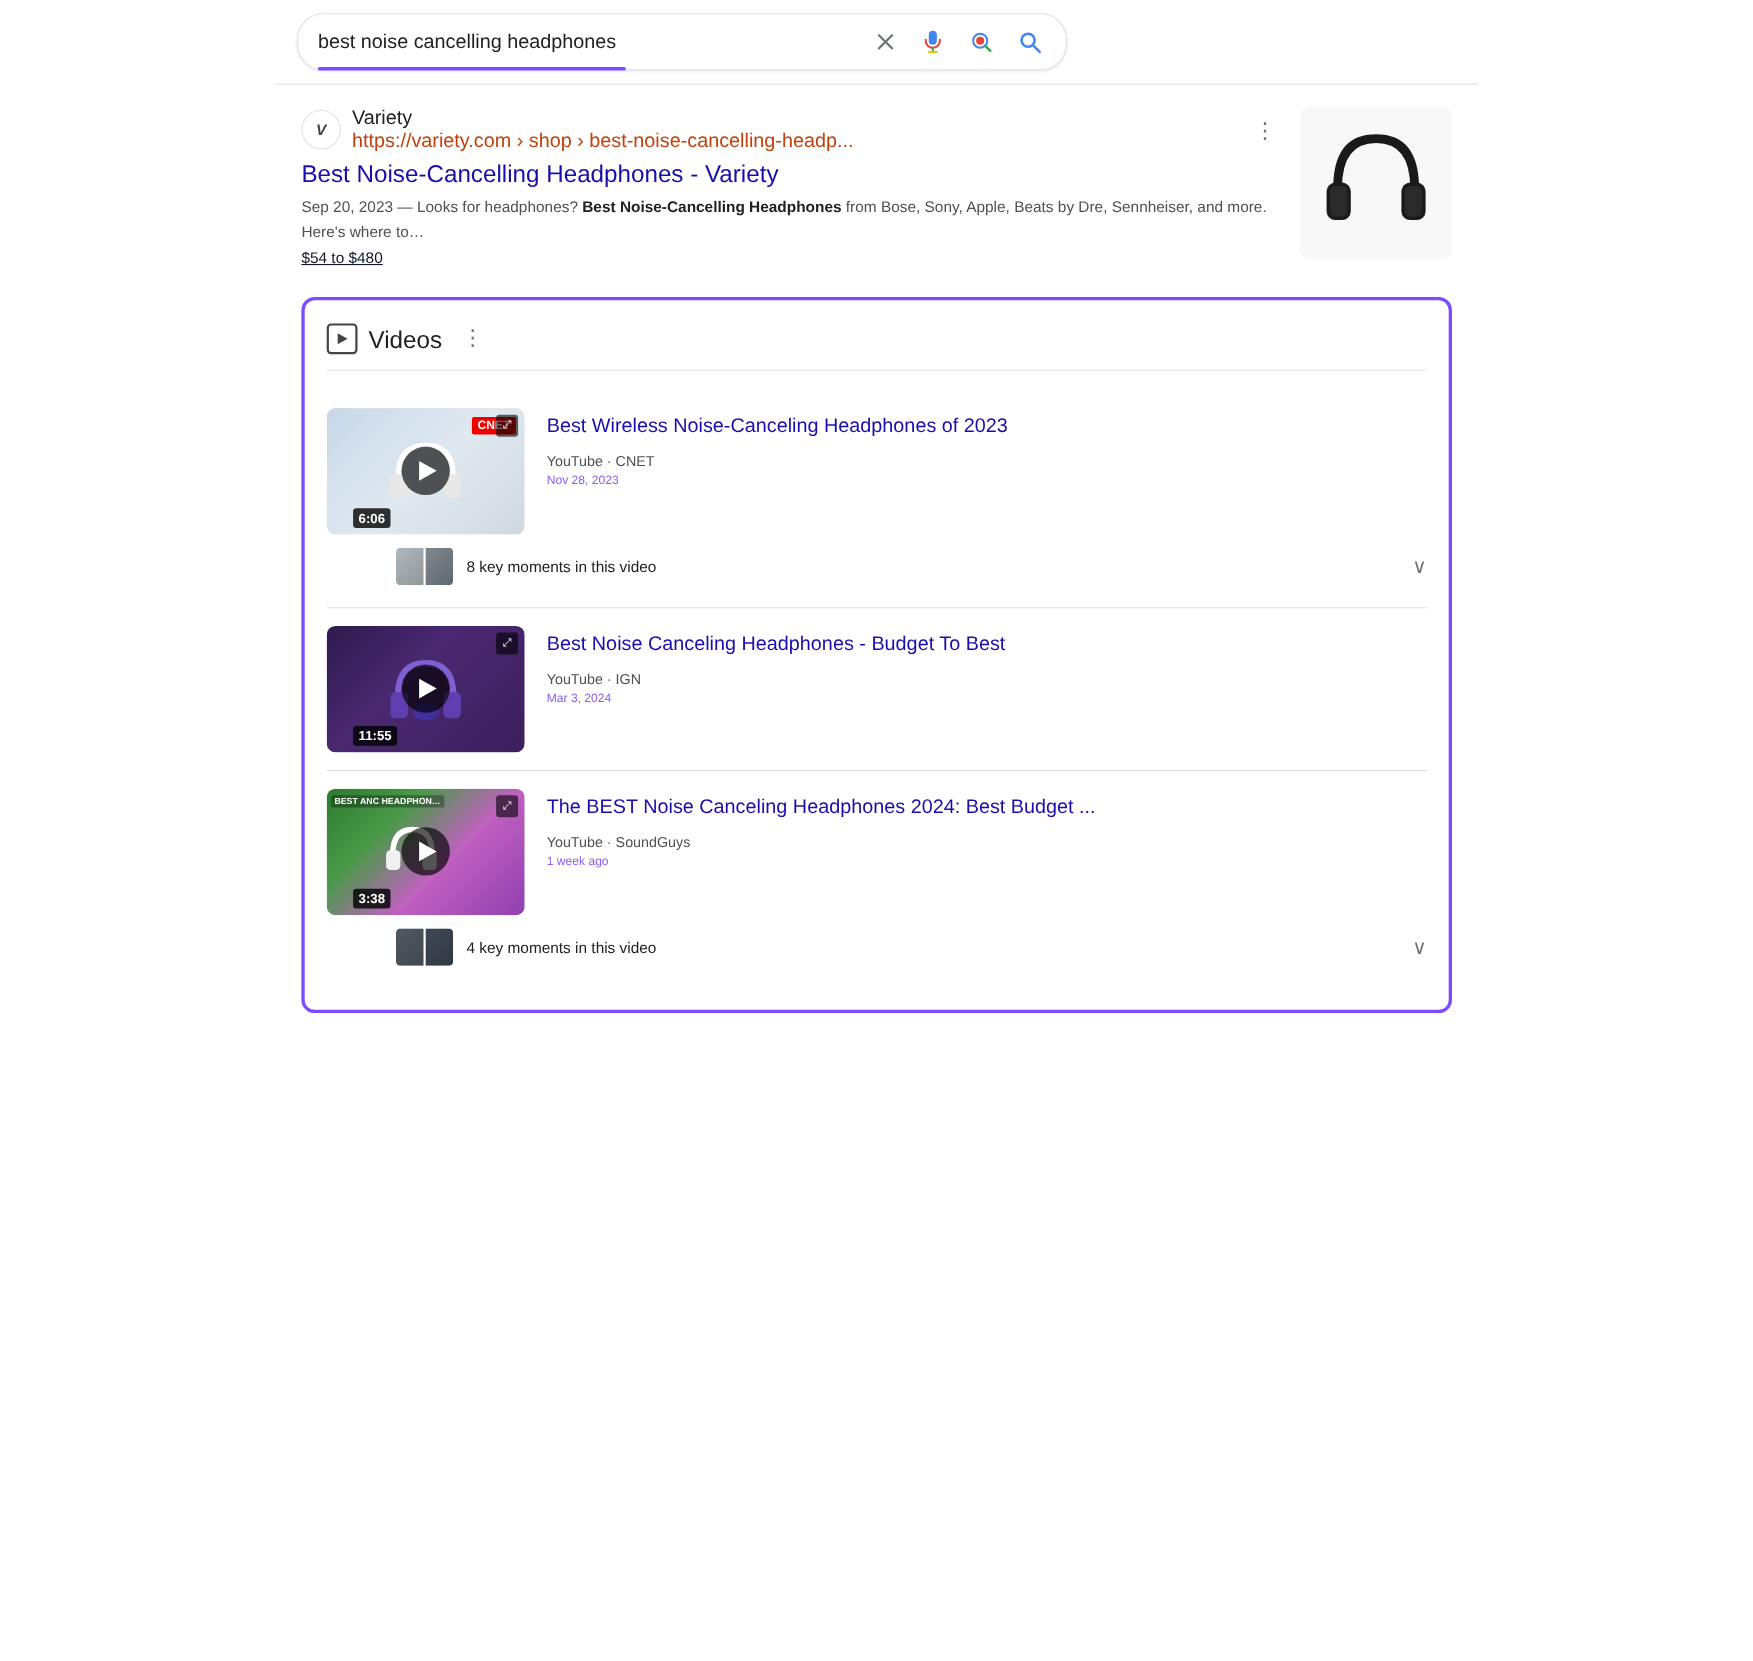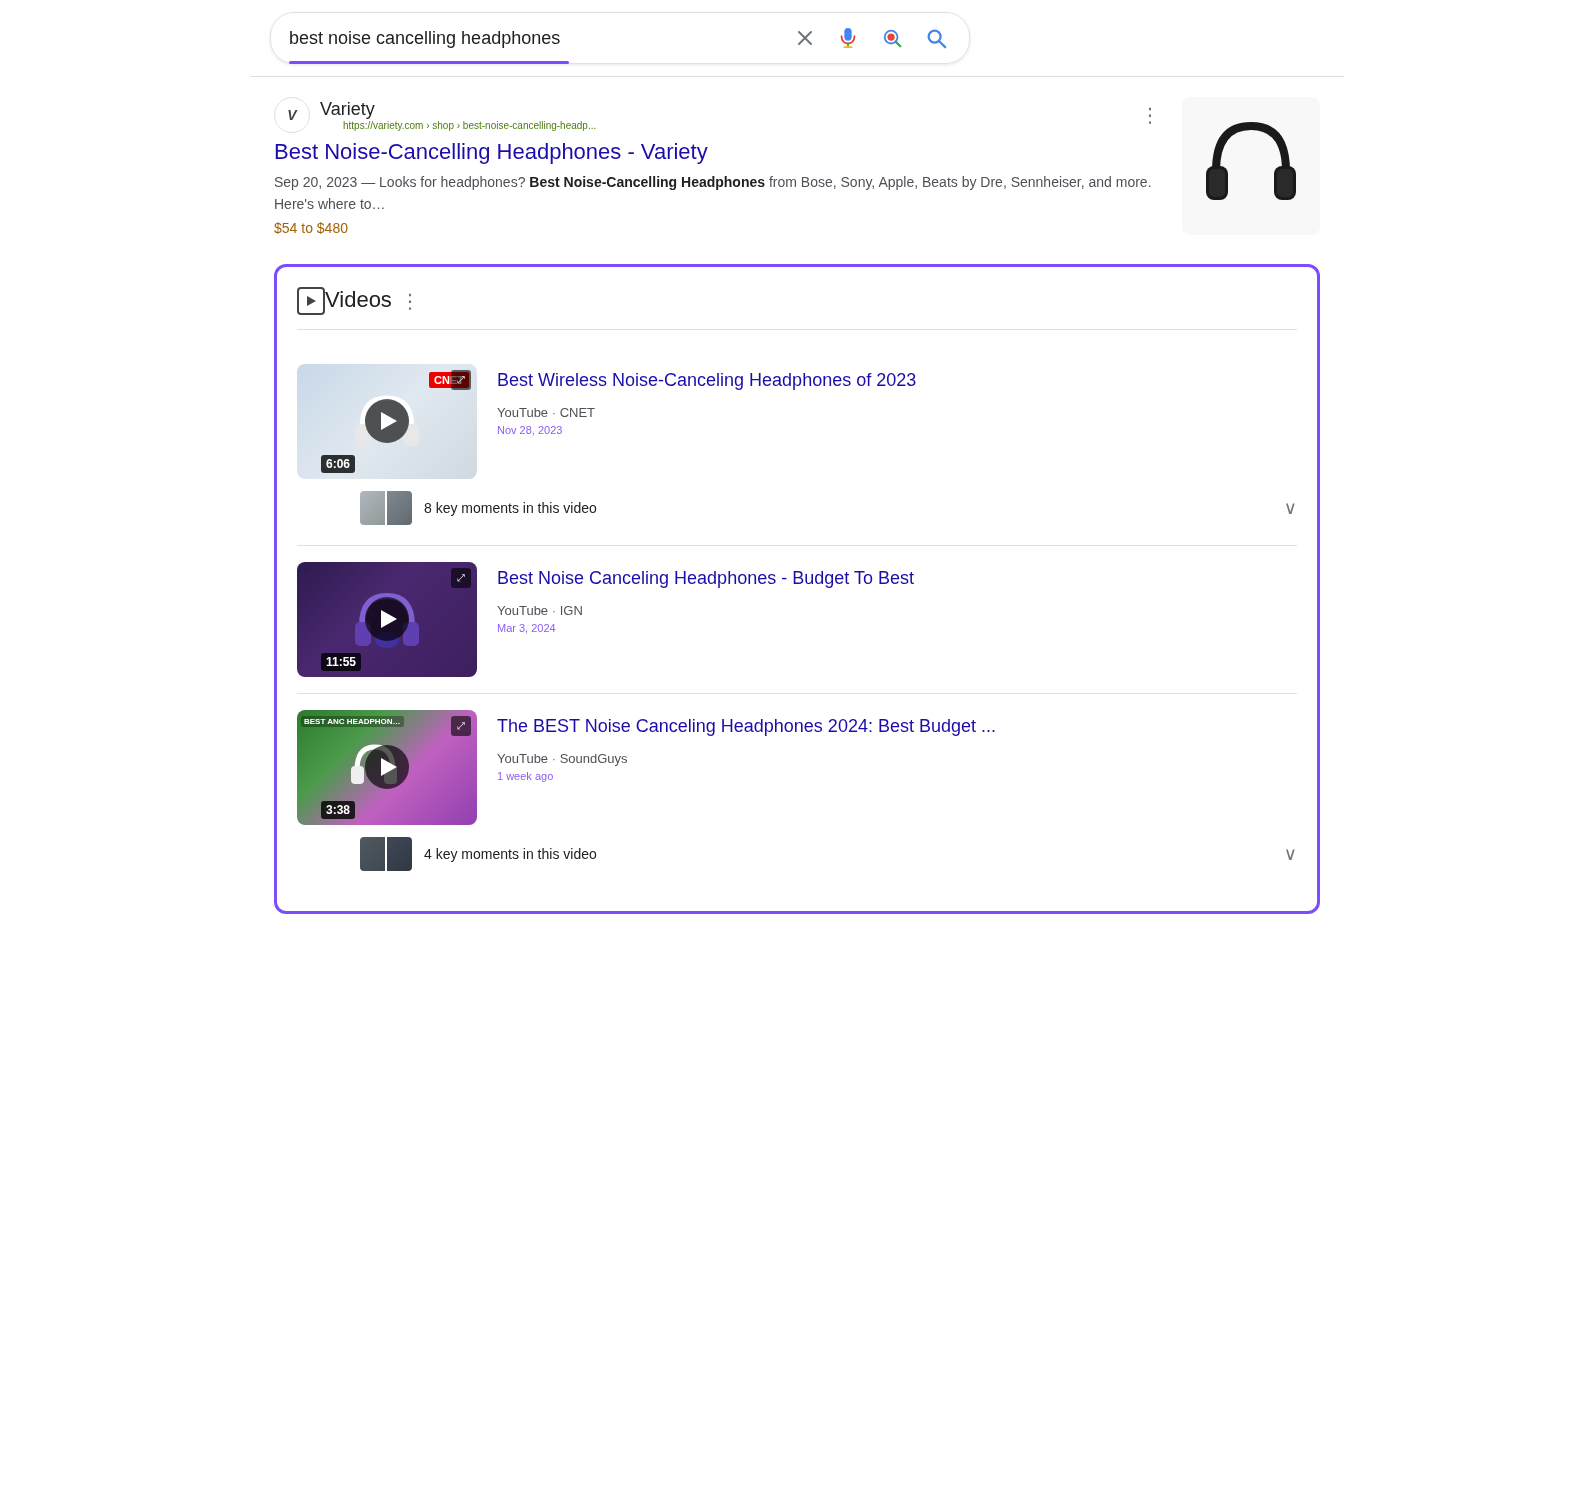--- a/index.html
+++ b/index.html
@@ -105,23 +105,22 @@
     }
     .variety-source-info {
       flex: 1;
     }
     .variety-site-name {
       font-size: 18px;
       color: #202124;
       font-weight: 500;
     }
     .variety-url {
-      font-size: 10px;
-      color: #4d7c0f;
-      margin-left: 23px;
+      font-size: 18px;
+      color: #c2410c;
     }
     .three-dot-btn {
       background: none;
       border: none;
       cursor: pointer;
       color: #70757a;
       font-size: 20px;
       padding: 2px 6px;
     }
     .variety-title {
@@ -137,21 +136,22 @@
       color: #4d5156;
       line-height: 1.6;
       margin-bottom: 4px;
     }
     .variety-snippet strong {
       color: #202124;
       font-weight: 600;
     }
     .variety-price {
       font-size: 14px;
-      color: #a16207;
+      color: #0f172a;
+      text-decoration: underline;
     }
     .variety-image {
       width: 138px;
       height: 138px;
       border-radius: 8px;
       background: #f8f8f8;
       overflow: hidden;
       flex-shrink: 0;
       display: flex;
       align-items: center;
@@ -164,22 +164,22 @@
 
     
     .videos-section {
       border: 3px solid #7c4dff;
       border-radius: 12px;
       padding: 20px;
       background: #fff;
     }
     .videos-header {
       display: flex;
-      align-items: flex-start;
-      gap: 0;
+      align-items: flex-end;
+      gap: 10px;
       margin-bottom: 18px;
       padding-bottom: 14px;
       border-bottom: 1px solid #e0e0e0;
     }
     .video-play-icon {
       width: 28px;
       height: 28px;
       border: 2px solid #444;
       border-radius: 4px;
       display: flex;

